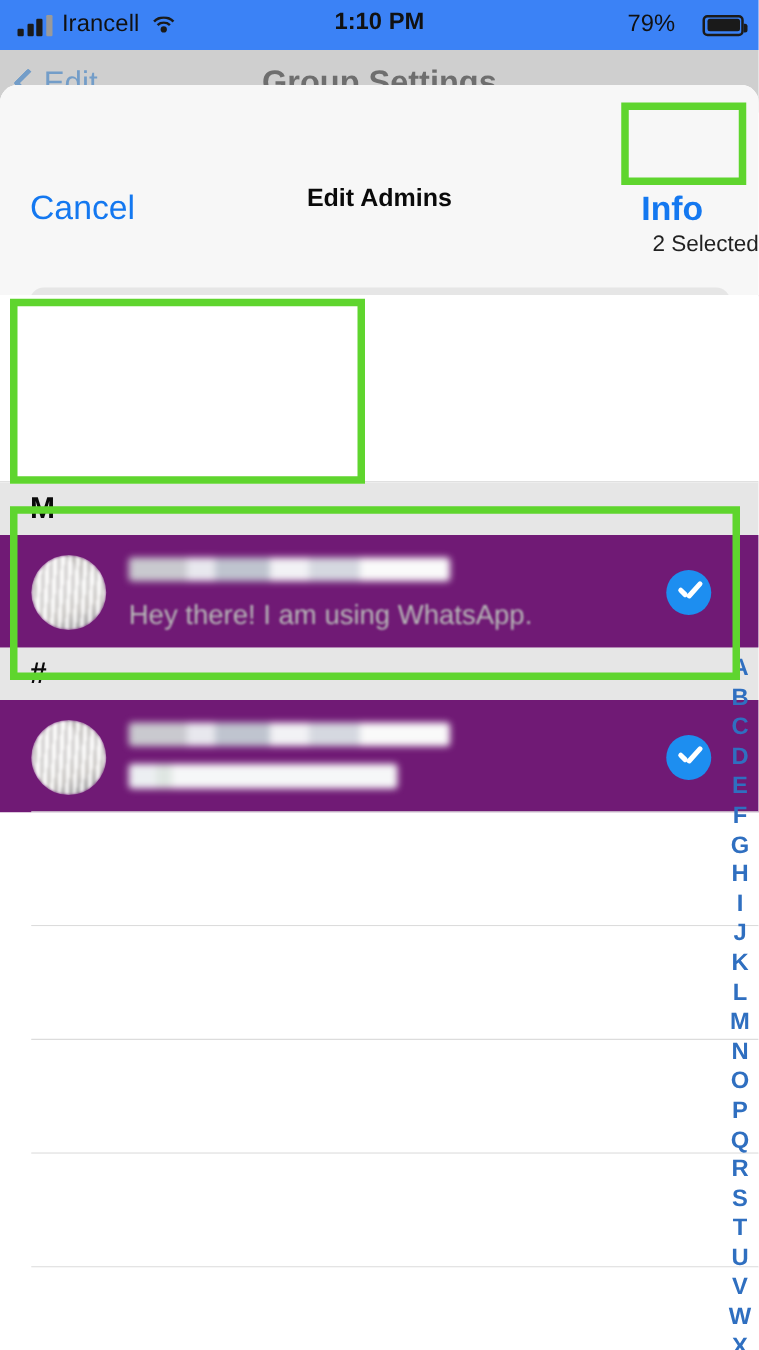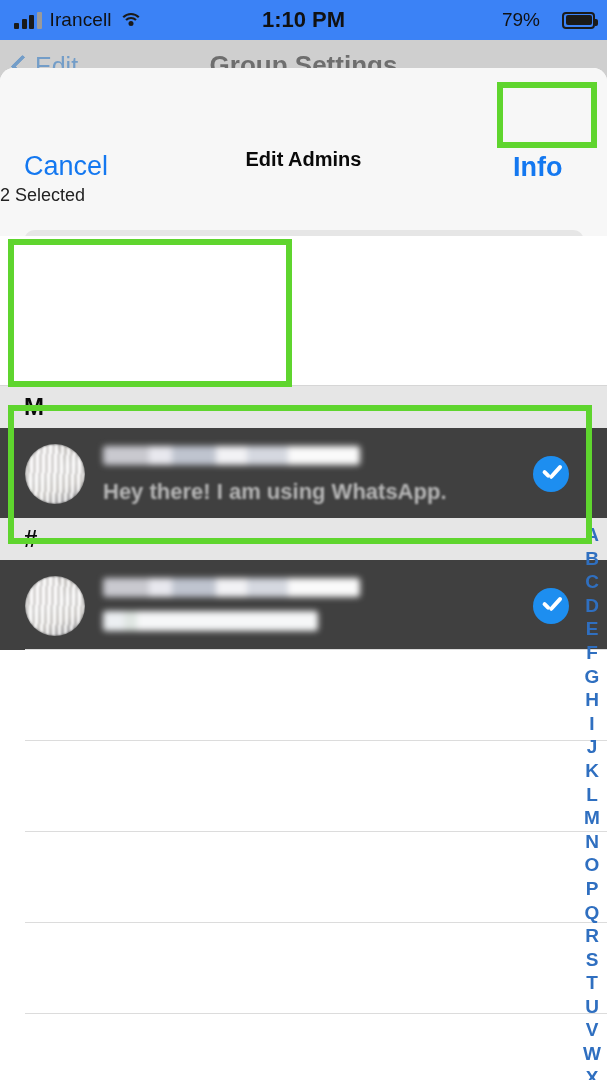--- a/index.html
+++ b/index.html
@@ -22,41 +22,41 @@
   .bars i:nth-child(1){height:6px;}
   .bars i:nth-child(2){height:10px;}
   .bars i:nth-child(3){height:14px;}
   .bars i:nth-child(4){height:17px;background:#9a9a9a;}
   .carrier{font-size:19px;font-weight:400;letter-spacing:.1px;}
   .wifi{position:relative;width:22px;height:17px;}
   .wifi span{position:absolute;left:50%;transform:translateX(-50%);border:2.4px solid #1a1a1a;border-bottom-color:transparent;border-left-color:transparent;border-right-color:transparent;border-radius:50%;}
   .wifi span.a{width:20px;height:20px;top:1px;}
   .wifi span.b{width:12px;height:12px;top:5px;}
   .wifi span.c{width:5px;height:5px;top:9.5px;border-radius:50%;background:#1a1a1a;border:none;}
-  .sb-time{position:absolute;left:0;top:7px;width:607px;text-align:center;font-size:22px;font-weight:700;}
+  .sb-time{position:absolute;left:0;top:7px;width:607px;text-align:center;font-size:19px;font-weight:700;}
   .sb-right{position:absolute;right:12px;top:7px;display:flex;align-items:center;gap:22px;height:26px;}
   .batt-pct{font-size:19px;font-weight:400;}
   .batt{position:relative;width:33px;height:17px;border:2px solid #1a1a1a;border-radius:4px;box-sizing:border-box;}
   .batt:after{content:"";position:absolute;right:-5px;top:5px;width:3px;height:7px;background:#1a1a1a;border-radius:0 2px 2px 0;}
   .batt i{position:absolute;left:1.5px;top:1.5px;bottom:1.5px;width:26px;background:#1a1a1a;border-radius:2px;display:block;}
 
   .host-nav{position:absolute;left:0;top:40px;width:607px;height:50px;background:#cfcfcf;}
   .host-back{position:absolute;left:14px;top:52px;display:flex;align-items:center;gap:4px;color:#3b7fc4;font-size:25px;opacity:.62;}
   .chev{width:13px;height:13px;border-left:4px solid #3b7fc4;border-bottom:4px solid #3b7fc4;transform:rotate(45deg);border-radius:2px;}
   .host-title{position:absolute;left:0;top:50px;width:607px;text-align:center;font-size:26px;font-weight:700;color:#4a4a4a;opacity:.72;}
 
   
   .sheet{
     position:absolute;left:0;top:68px;width:607px;height:1012px;
     background:#ffffff;border-radius:14px 14px 0 0;overflow:hidden;
   }
   .sheet-head{position:absolute;left:0;top:0;width:607px;height:168px;background:#f7f7f7;}
   .btn-cancel{position:absolute;left:24px;top:83px;font-size:27px;color:#1478f0;}
   .head-title{position:absolute;left:0;top:80px;width:607px;text-align:center;font-size:20px;font-weight:700;color:#0a0a0a;}
-  .head-sub{position:absolute;left:0;top:117px;width:607px;text-align:left;font-size:18px;color:#222;}
+  .head-sub{position:absolute;left:0;top:117px;width:607px;text-align:right;font-size:18px;color:#222;}
   .btn-done{position:absolute;left:513px;top:84px;font-size:27px;font-weight:600;color:#1478f0;}
 
   .search-wrap{position:absolute;left:24px;top:162px;width:560px;height:48px;background:#e6e6e6;border-radius:11px;display:flex;align-items:center;}
   .search-ico{margin-left:16px;width:21px;height:21px;position:relative;flex:0 0 auto;}
   .search-ico .ring{position:absolute;left:0;top:0;width:15px;height:15px;border:2.4px solid #8a8a8f;border-radius:50%;box-sizing:border-box;}
   .search-ico .stem{position:absolute;left:13px;top:13px;width:8px;height:2.4px;background:#8a8a8f;transform:rotate(45deg);transform-origin:left center;border-radius:2px;}
   .search-ph{margin-left:13px;font-size:25px;color:#8a8a8f;}
 
   .hairline{position:absolute;left:0;width:607px;height:1px;background:#d6d6d6;}
 
@@ -82,21 +82,21 @@
   .xbadge{position:absolute;right:-2px;top:-2px;width:38px;height:38px;border-radius:50%;background:#8c8c91;}
   .xbadge:before,.xbadge:after{content:"";position:absolute;left:9px;top:17.5px;width:20px;height:3.6px;background:#fff;border-radius:2px;}
   .xbadge:before{transform:rotate(45deg);}
   .xbadge:after{transform:rotate(-45deg);}
   .chip-name{margin-top:8px;text-align:center;font-size:19px;color:#9b9b9b;filter:blur(2.2px);}
 
   
   .list{position:absolute;left:0;top:318px;width:607px;bottom:0;background:#fff;}
   .sect{height:42px;background:#e6e6e6;display:flex;align-items:center;}
   .sect span{margin-left:24px;font-size:24px;font-weight:700;color:#0a0a0a;}
-  .row{position:relative;height:90px;background:#404040;font-weight:bold;}
+  .row{position:relative;height:90px;background:#701a75;}
   .row .av{position:absolute;left:25px;top:16px;width:60px;height:60px;border-radius:50%;overflow:hidden;}
   .row .txt{position:absolute;left:103px;top:18px;right:90px;}
   .row .nm{height:19px;width:62%;filter:blur(3px);
     background:linear-gradient(90deg,#c9c9cf 0 18%,#e8e8ee 18% 27%,#bfc4cf 27% 44%,#f2f2f5 44% 56%,#d5d8e0 56% 72%,#fafafa 72% 100%);
     border-radius:3px;}
   .row .st{margin-top:14px;font-size:22px;color:#b7b7b7;filter:blur(.9px);white-space:nowrap;}
   .row .st.blank{height:20px;width:52%;filter:blur(3px);
     background:linear-gradient(90deg,#eceff2 0 10%,#dfe6e2 10% 16%,#f6f7f8 16% 100%);border-radius:3px;}
   .check{position:absolute;right:38px;top:28px;width:36px;height:36px;border-radius:50%;background:#1d8ef0;}
   .check:before{content:"";position:absolute;left:9px;top:16px;width:9px;height:3.6px;background:#fff;border-radius:2px;transform:rotate(45deg);}

